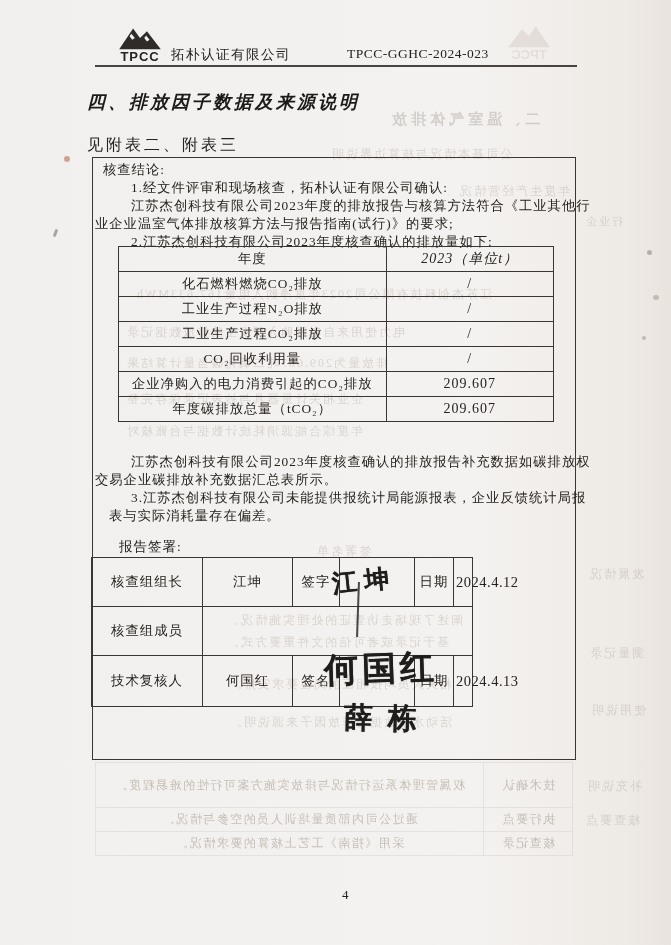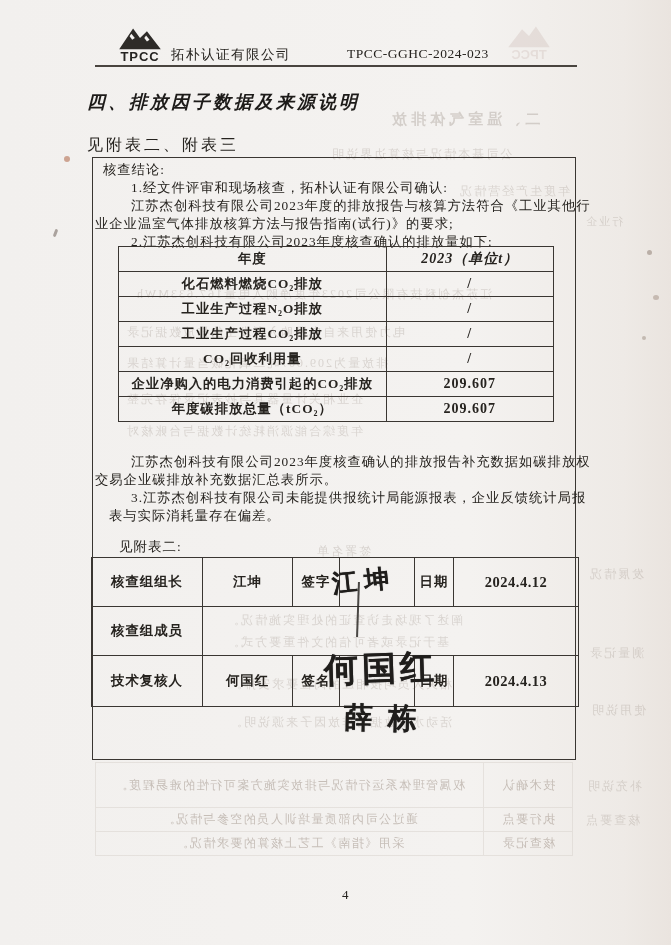--- a/index.html
+++ b/index.html
@@ -15,24 +15,24 @@
   .company{position:absolute;left:171px;top:46px;font-size:13.5px;letter-spacing:1.5px;z-index:2;}
   .docnum{position:absolute;left:347px;top:46px;font-size:13.5px;letter-spacing:.5px;z-index:2;}
   
   .title{position:absolute;left:87px;top:90px;font-size:18px;font-weight:bold;letter-spacing:3px;color:#1d1b19;font-family:"Liberation Sans","DejaVu Sans",sans-serif;z-index:2;font-style:italic;}
   .attach{position:absolute;left:87px;top:135px;font-size:16px;letter-spacing:3px;z-index:2;}
   
   .box{position:absolute;left:92px;top:157px;width:482px;height:601px;border:1.6px solid #3a3632;z-index:2;}
   .bl{position:absolute;font-size:13.3px;letter-spacing:1px;white-space:nowrap;line-height:17px;}
   
   .etable{position:absolute;left:25px;top:88px;width:436px;border-collapse:collapse;table-layout:fixed;}
-  .etable td{border:1.1px solid #3a3632;height:24px;text-align:center;font-size:13.3px;letter-spacing:1px;padding:0 2px;background:transparent;font-weight:bold;}
+  .etable td{border:1.1px solid #3a3632;height:24px;text-align:center;font-size:13.3px;letter-spacing:1px;padding:0 2px;background:transparent;}
   .etable td.val{font-size:14px;letter-spacing:1px;}
   
-  .stable{position:absolute;left:-2px;top:399px;width:488px;border-collapse:collapse;table-layout:fixed;font-weight:bold;}
+  .stable{position:absolute;left:-2px;top:399px;width:382px;border-collapse:collapse;table-layout:fixed;}
   .stable td{border:1.1px solid #3a3632;text-align:center;font-size:13.4px;letter-spacing:1px;padding:0 2px;background:transparent;}
   .stable td.date{font-size:14.5px;letter-spacing:.5px;}
   .sign-heading{position:absolute;font-size:13.5px;letter-spacing:1px;}
   
   .sig{position:absolute;z-index:4;color:#1f1d1b;font-weight:600;white-space:nowrap;text-shadow:0 0 .7px #2a2a2a;}
   .sig1{left:332px;top:564px;font-size:25px;letter-spacing:7px;transform:rotate(-6deg);}
   .sig2{left:324px;top:646px;font-size:34px;letter-spacing:4px;transform:rotate(-2deg);}
   .sig3{left:344px;top:699px;font-size:29px;letter-spacing:15px;transform:rotate(1deg);}
   .sig-stroke{position:absolute;left:357px;top:582px;width:2px;height:55px;background:#2b2926;transform:rotate(2deg);opacity:.85;z-index:4;}
   
@@ -152,21 +152,21 @@
           <td class="val">209.607</td>
         </tr>
       </tbody>
     </table>
 
     <div class="bl" style="left:38px;top:295px;">江苏杰创科技有限公司2023年度核查确认的排放报告补充数据如碳排放权</div>
     <div class="bl" style="left:2px;top:313px;">交易企业碳排放补充数据汇总表所示。</div>
     <div class="bl" style="left:38px;top:331px;">3.江苏杰创科技有限公司未能提供报统计局能源报表，企业反馈统计局报</div>
     <div class="bl" style="left:16px;top:349px;">表与实际消耗量存在偏差。</div>
 
-    <div class="sign-heading" style="left:26px;top:380px;position:absolute;">见附表二:</div>
+    <div class="sign-heading" style="left:26px;top:380px;position:absolute;">报告签署:</div>
 
     <table class="stable">
       <colgroup>
         <col style="width:111px">
           <col style="width:90px">
           <col style="width:47px">
         <col style="width:75px">
           <col style="width:39px">
           <col>
       </colgroup>

